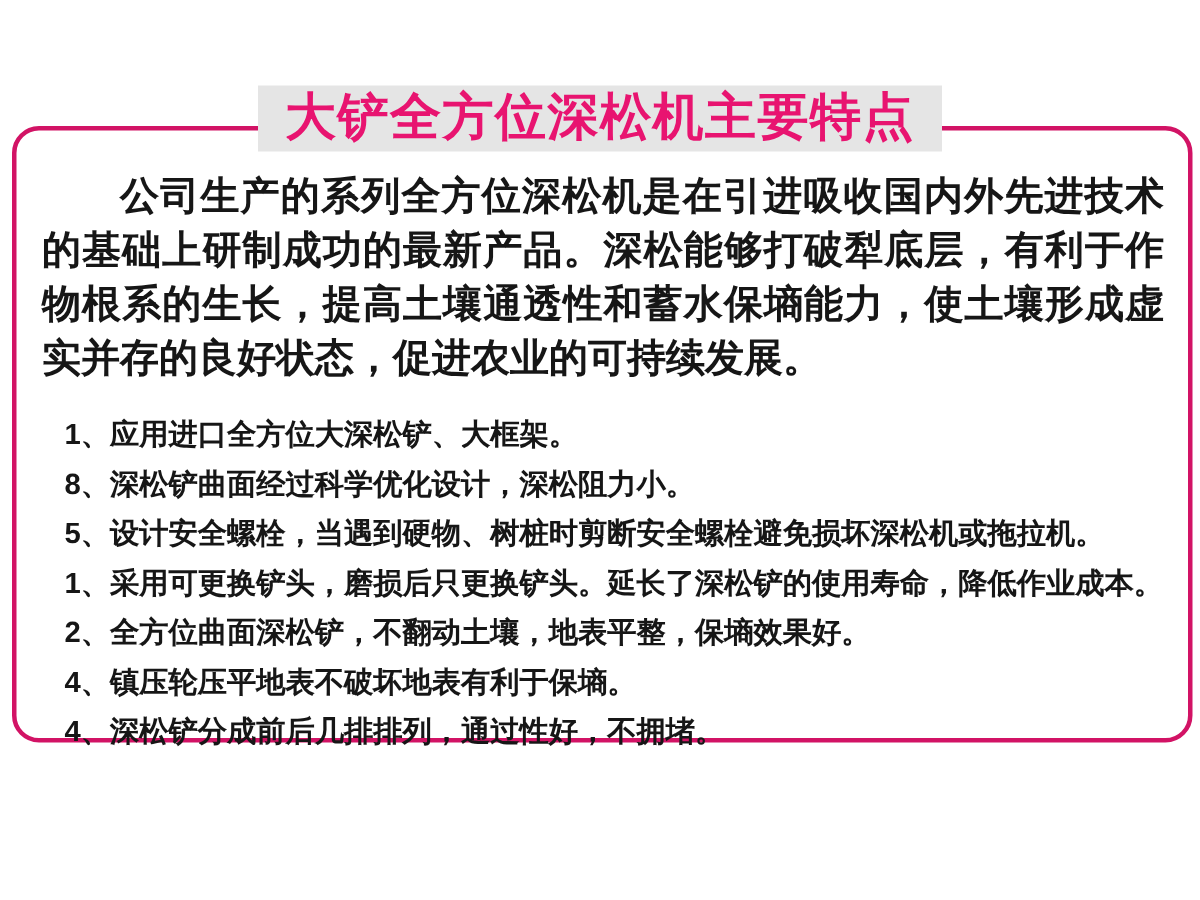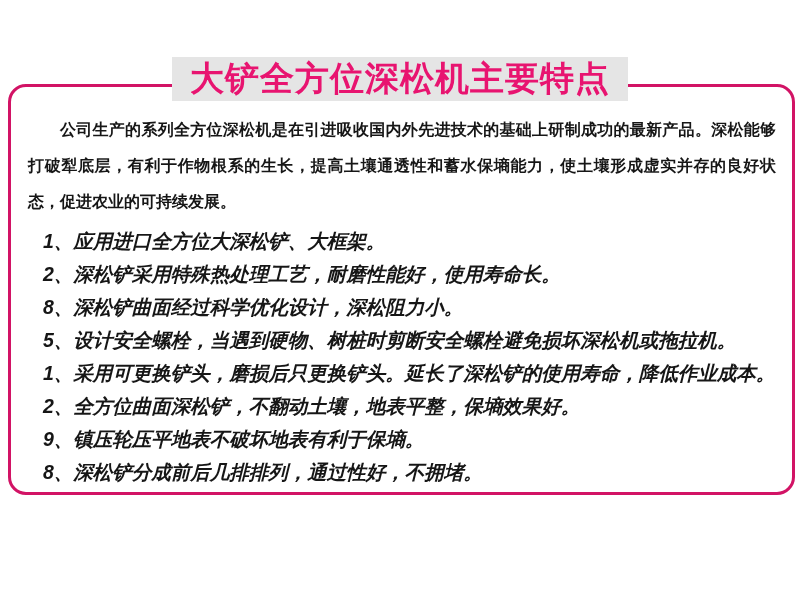--- a/index.html
+++ b/index.html
@@ -49,29 +49,28 @@
     position: absolute;
     left: 28px;
     top: 112px;
     width: 748px;
     color: #161616;
   }
   .intro {
     margin: 0;
     text-indent: 2em;
     text-align: justify;
-    font-size: 16px;
+    font-size: 26px;
     line-height: 36px;
     font-weight: bold;
     letter-spacing: 0;
   }
   .feature-list {
-    margin-top: 5px;
+    margin-top: 18px;
     padding-left: 15px;
-    font-style: italic;
   }
   .feature-item {
     font-size: 19.5px;
     line-height: 33px;
     font-weight: bold;
     letter-spacing: 0;
     white-space: nowrap;
   }
 </style>
 </head>
@@ -83,23 +82,22 @@
 
   <div class="title-wrap">
     <span class="page-title">大铲全方位深松机主要特点</span>
   </div>
 
   <div class="content">
     <p class="intro">公司生产的系列全方位深松机是在引进吸收国内外先进技术的基础上研制成功的最新产品。深松能够打破犁底层，有利于作物根系的生长，提高土壤通透性和蓄水保墒能力，使土壤形成虚实并存的良好状态，促进农业的可持续发展。</p>
 
     <div class="feature-list">
       <div class="feature-item">1、应用进口全方位大深松铲、大框架。</div>
-      <div class="feature-item">2、深松铲采用特殊热处理工艺，耐磨性能好，使用寿命长。</div>
       <div class="feature-item">8、深松铲曲面经过科学优化设计，深松阻力小。</div>
       <div class="feature-item">5、设计安全螺栓，当遇到硬物、树桩时剪断安全螺栓避免损坏深松机或拖拉机。</div>
       <div class="feature-item">1、采用可更换铲头，磨损后只更换铲头。延长了深松铲的使用寿命，降低作业成本。</div>
       <div class="feature-item">2、全方位曲面深松铲，不翻动土壤，地表平整，保墒效果好。</div>
-      <div class="feature-item">9、镇压轮压平地表不破坏地表有利于保墒。</div>
-      <div class="feature-item">8、深松铲分成前后几排排列，通过性好，不拥堵。</div>
+      <div class="feature-item">4、镇压轮压平地表不破坏地表有利于保墒。</div>
+      <div class="feature-item">4、深松铲分成前后几排排列，通过性好，不拥堵。</div>
     </div>
   </div>
 
 </div>
 
 </body></html>

